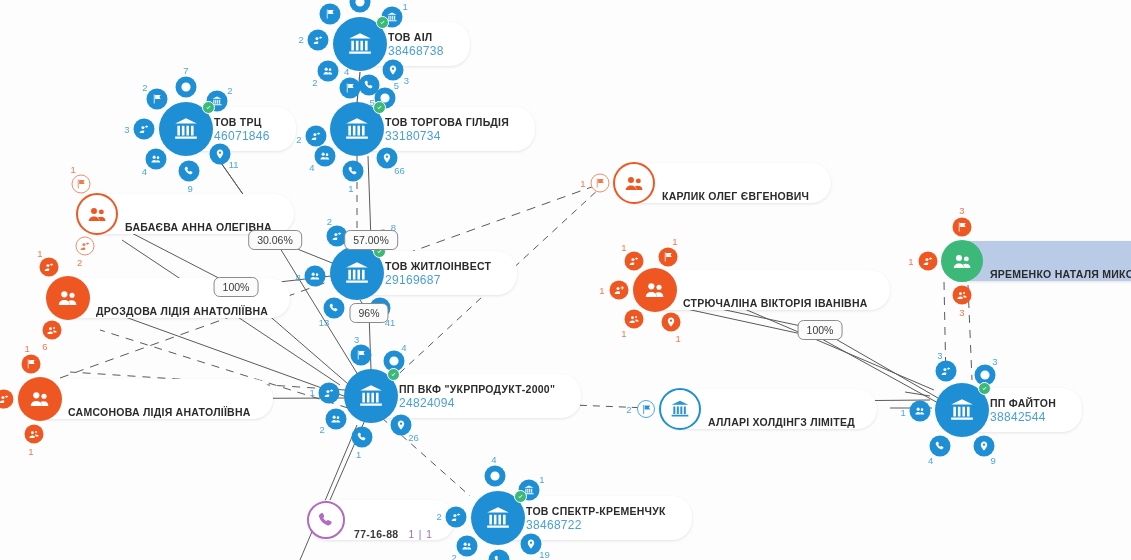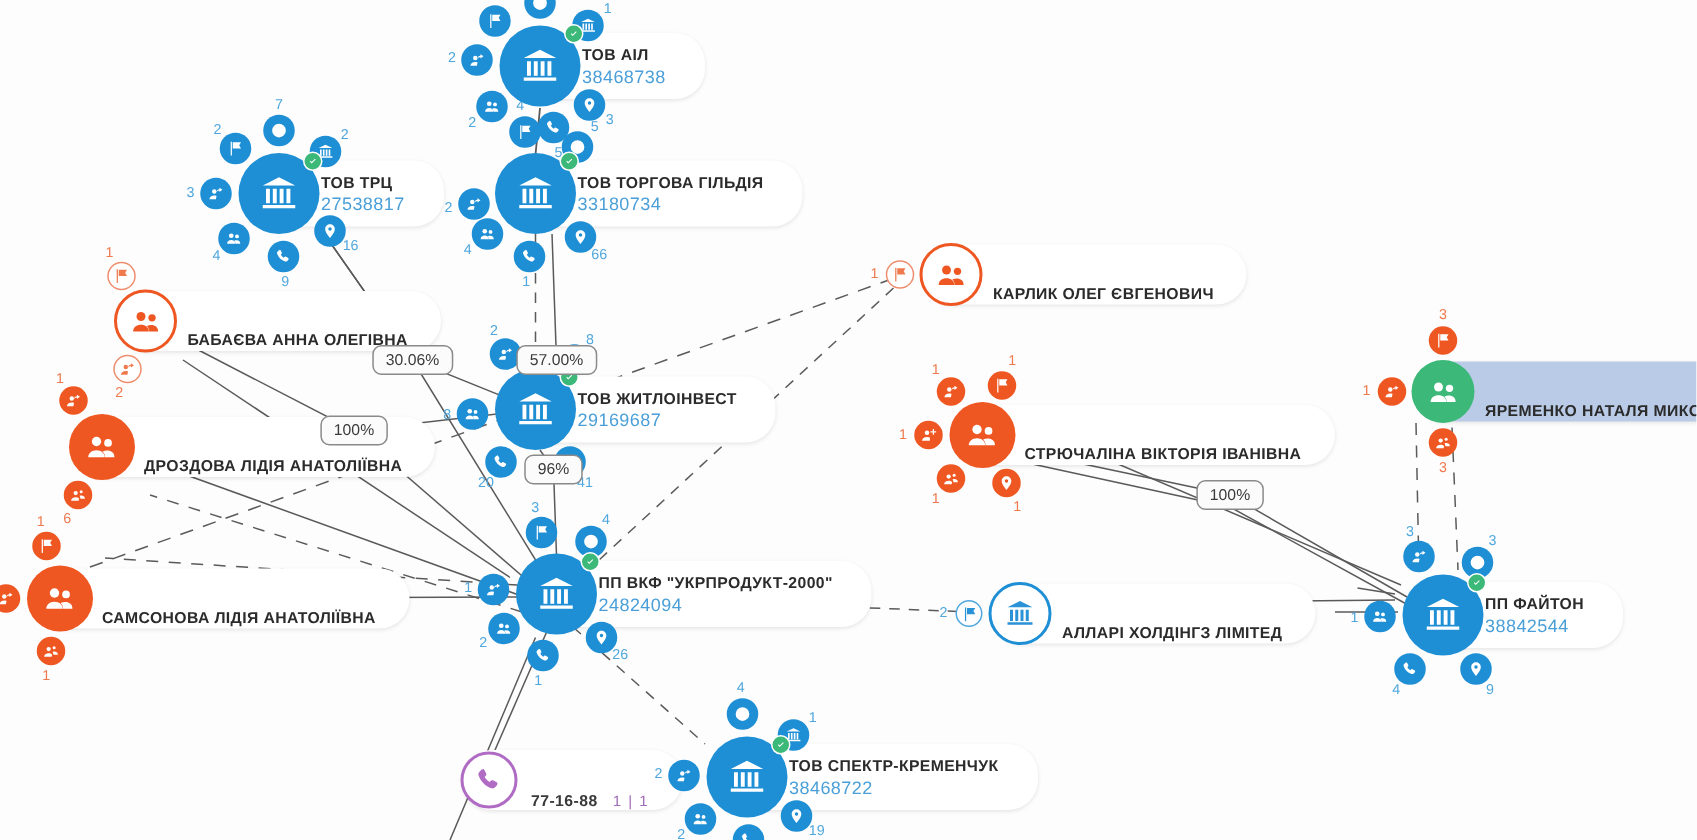--- a/index.html
+++ b/index.html
@@ -265,21 +265,21 @@
           <svg width="11" height="11" viewBox="0 0 24 24" fill="#fff">
       <path d="M12 2 2 7h20L12 2zM4 9v9h2.4V9H4zm4.2 0v9h2.4V9H8.2zm4.2 0v9h2.4V9h-2.4zM16.6 9v9H19V9h-2.4zM2 19v2h20v-2H2z"></path>
           </svg>
         </div>
         <div class="satnum b" style="left: 43.8455px; top: -39.4787px;">2</div>
         <div class="sat b" style="left: 33.9787px; top: 24.687px;">
           <svg width="11" height="11" viewBox="0 0 24 24" fill="#fff">
       <path d="M12 2C8.1 2 5 5.1 5 9c0 5.2 7 13 7 13s7-7.8 7-13c0-3.9-3.1-7-7-7zm0 9.5A2.5 2.5 0 1112 6.5a2.5 2.5 0 010 5z"></path>
           </svg>
         </div>
-        <div class="satnum b" style="left: 47.732px; top: 34.6793px;">16</div>
+        <div class="satnum b" style="left: 47.732px; top: 34.6793px;">11</div>
         <div class="sat b" style="left: 2.92977px; top: 41.8977px;">
           <svg width="11" height="11" viewBox="0 0 24 24" fill="#fff">
       <path d="M6.6 2.5c-.8 0-1.5.4-2 1L3.2 5.1c-.6.7-.8 1.7-.5 2.6 1.9 5.6 6 9.7 11.6 11.6.9.3 1.9.1 2.6-.5l1.6-1.4c.6-.5 1-1.2 1-2 0-.7-.4-1.3-1-1.6l-3-1.5c-.7-.3-1.5-.2-2 .4l-1 1c-1.8-1.1-3.3-2.6-4.4-4.4l1-1c.6-.5.7-1.3.4-2l-1.5-3c-.3-.6-.9-1-1.6-1z"></path>
           </svg>
         </div>
         <div class="satnum b" style="left: 4.11563px; top: 58.8563px;">9</div>
         <div class="sat b" style="left: -29.6985px; top: 29.6985px;">
           <svg width="11" height="11" viewBox="0 0 24 24" fill="#fff">
       <circle cx="8" cy="8" r="3.4"></circle>
             <circle cx="16.4" cy="9" r="2.8"></circle>
@@ -296,21 +296,21 @@
         </div>
         <div class="satnum b" style="left: -59px; top: 7.22542e-15px;">3</div>
         <div class="sat b" style="left: -29.1757px; top: -30.2123px;">
           <svg width="11" height="11" viewBox="0 0 24 24" fill="#fff">
       <path d="M5 2h1.8v20H5V2zm3 1h12l-2.6 4.4L20 12H8V3z"></path>
           </svg>
         </div>
         <div class="satnum b" style="left: -40.9848px; top: -42.441px;">2</div>
         <div class="pill two-line">
           <span class="nm">ТОВ ТРЦ</span>
-       <span class="sub">27538817</span>
+       <span class="sub">46071846</span>
         </div>
         <div class="main co">
           <svg width="26" height="26" viewBox="0 0 24 24" fill="#fff">
       <path d="M12 2 2 7h20L12 2zM4 9v9h2.4V9H4zm4.2 0v9h2.4V9H8.2zm4.2 0v9h2.4V9h-2.4zM16.6 9v9H19V9h-2.4zM2 19v2h20v-2H2z"></path>
           </svg>
           <div class="badge">
             <svg viewBox="0 0 24 24" fill="#fff">
               <path d="M9.6 17.2l-4.4-4.4 1.7-1.7 2.7 2.7 7.5-7.5 1.7 1.7z"></path>
             </svg>
           </div>
@@ -393,21 +393,21 @@
             <circle cx="16.4" cy="9" r="2.8"></circle>
       <path d="M2 19.5c0-3.2 2.7-5.2 6-5.2s6 2 6 5.2H2zm12.2 0c.1-1.8-.6-3.3-1.8-4.3 1-.5 2.2-.7 3.4-.7 3 0 5.2 1.8 5.2 4.4v.6h-6.8z"></path>
           </svg>
         </div>
         <div class="satnum b" style="left: -58.8563px; top: 4.11563px;">8</div>
         <div class="sat b" style="left: -23.4861px; top: 34.8196px;">
           <svg width="11" height="11" viewBox="0 0 24 24" fill="#fff">
       <path d="M6.6 2.5c-.8 0-1.5.4-2 1L3.2 5.1c-.6.7-.8 1.7-.5 2.6 1.9 5.6 6 9.7 11.6 11.6.9.3 1.9.1 2.6-.5l1.6-1.4c.6-.5 1-1.2 1-2 0-.7-.4-1.3-1-1.6l-3-1.5c-.7-.3-1.5-.2-2 .4l-1 1c-1.8-1.1-3.3-2.6-4.4-4.4l1-1c.6-.5.7-1.3.4-2l-1.5-3c-.3-.6-.9-1-1.6-1z"></path>
           </svg>
         </div>
-        <div class="satnum b" style="left: -32.9924px; top: 48.9132px;">20</div>
+        <div class="satnum b" style="left: -32.9924px; top: 48.9132px;">13</div>
         <div class="sat b" style="left: 23.4861px; top: 34.8196px;">
           <svg width="11" height="11" viewBox="0 0 24 24" fill="#fff">
       <path d="M12 2C8.1 2 5 5.1 5 9c0 5.2 7 13 7 13s7-7.8 7-13c0-3.9-3.1-7-7-7zm0 9.5A2.5 2.5 0 1112 6.5a2.5 2.5 0 010 5z"></path>
           </svg>
         </div>
         <div class="satnum b" style="left: 32.9924px; top: 48.9132px; text-align: center;">41</div>
         <div class="pill two-line">
           <span class="nm">ТОВ ЖИТЛОІНВЕСТ</span>
        <span class="sub">29169687</span>
         </div>

